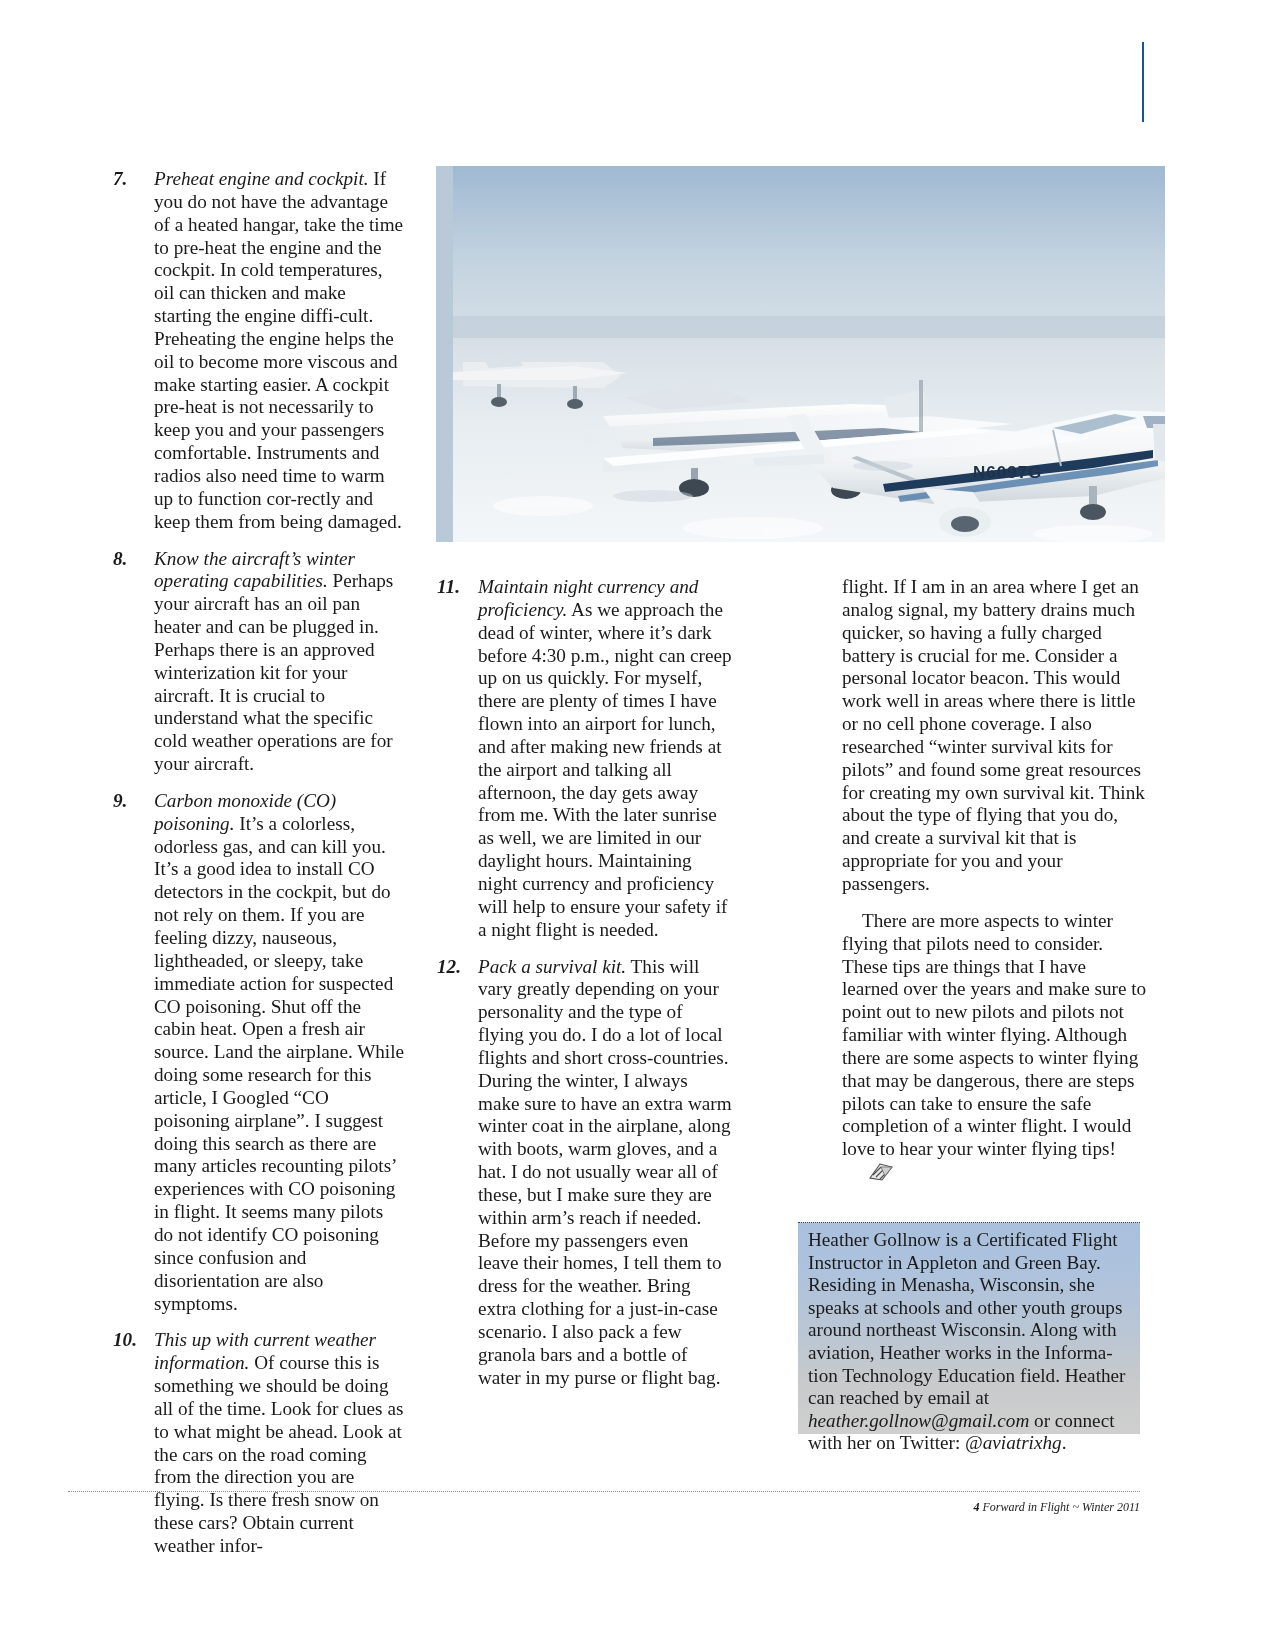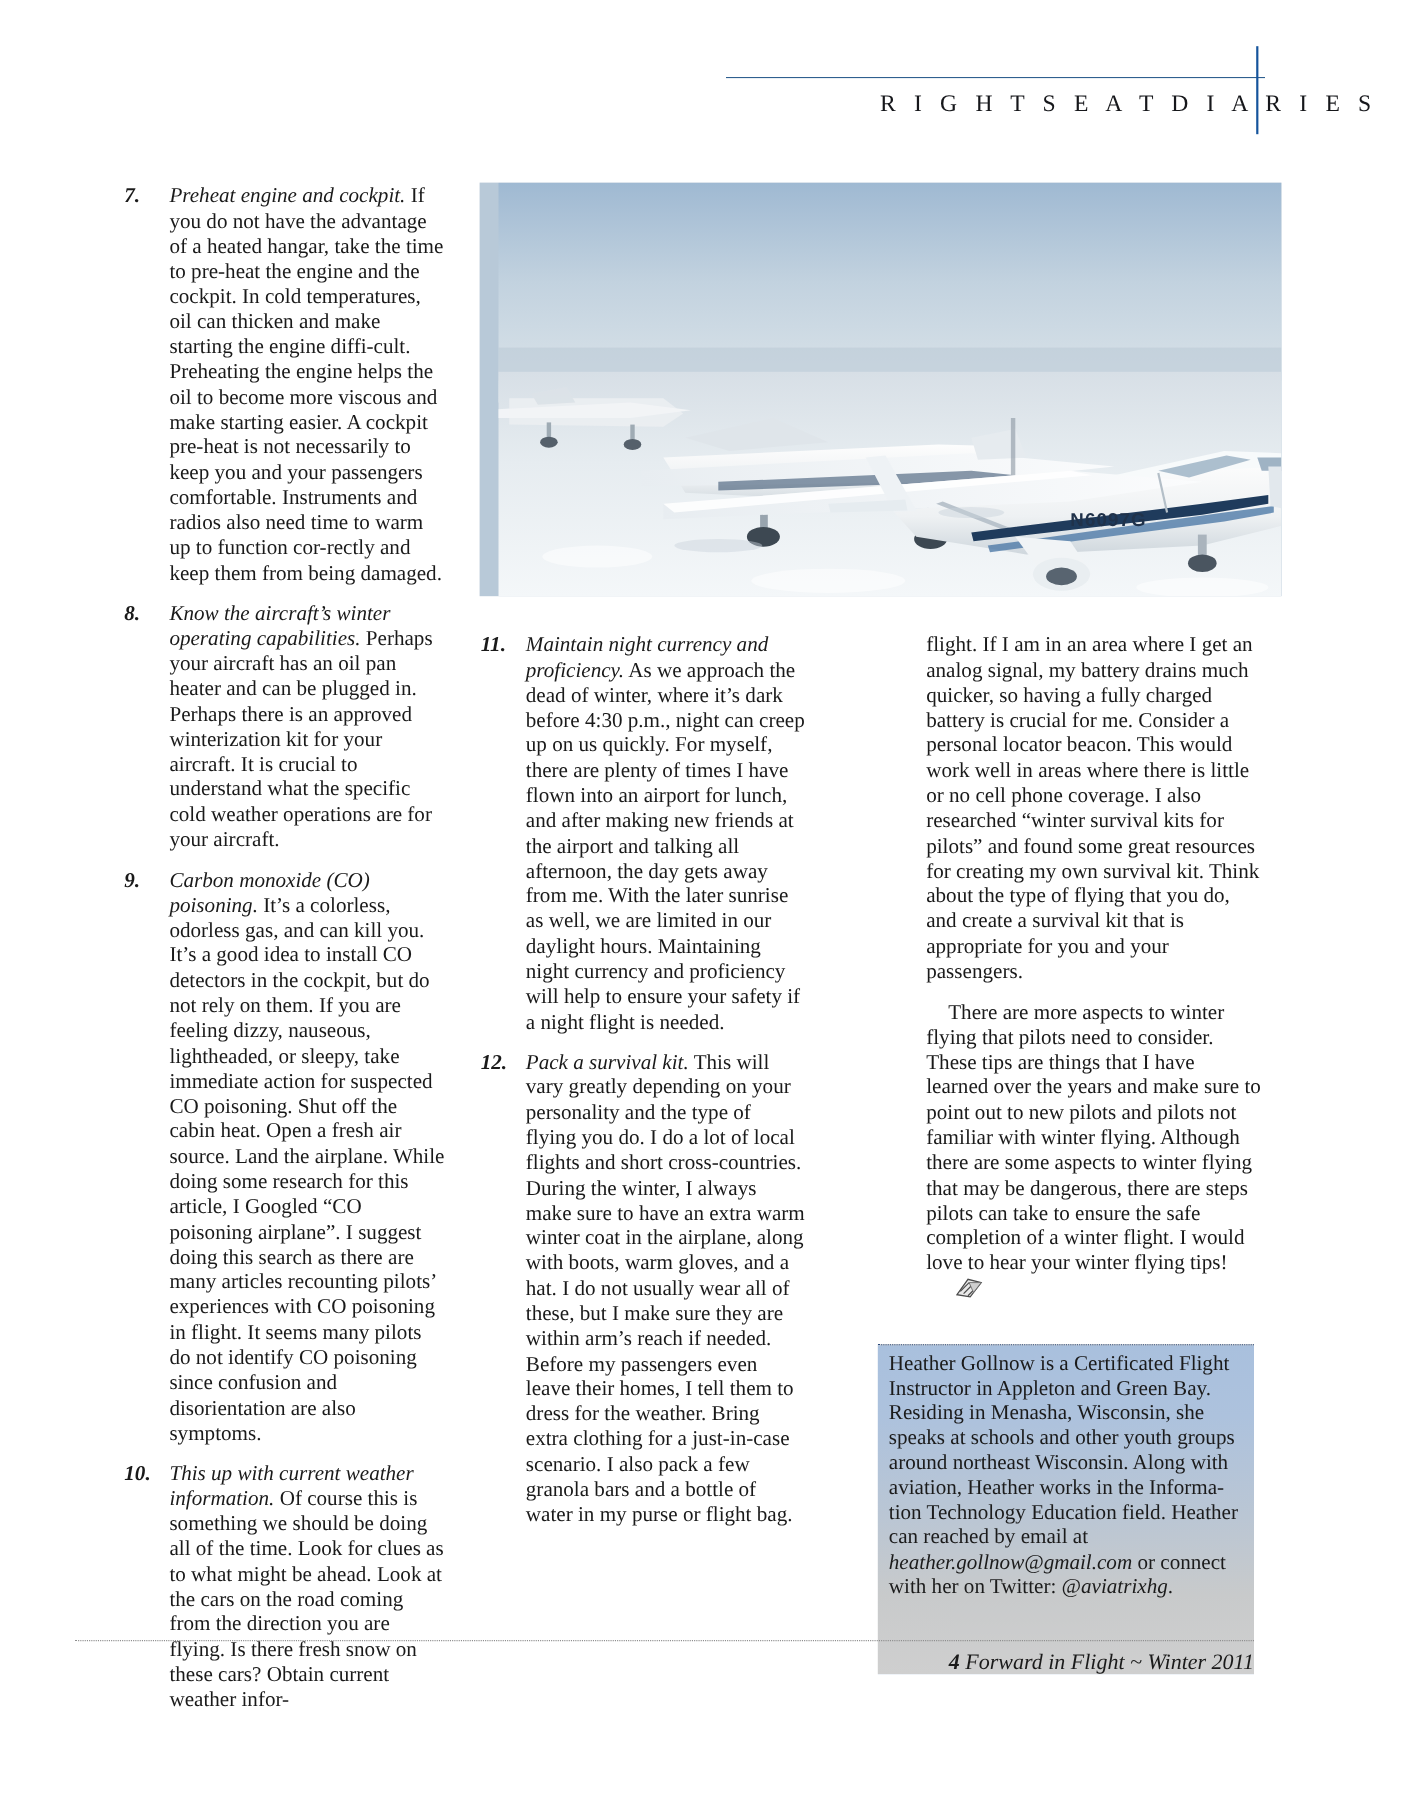--- a/index.html
+++ b/index.html
@@ -112,21 +112,21 @@
   .plain-indent { padding-left: 41px; }
 
   .indent { text-indent: 20px; }
 
   
   .biobox {
     position: absolute;
     left: 798px;
     top: 1222px;
     width: 342px;
-    height: 300px;
+    height: 212px;
     background: linear-gradient(to bottom, #a9c0dd 0%, #adc2dd 22%, #bac6d4 52%, #c8cacb 76%, #cfcfcf 100%);
     border-top: 1px dotted #2b4a7a;
     box-sizing: border-box;
   }
   .biobox .biotext {
     position: absolute;
     left: 10px;
     top: 6px;
     width: 325px;
     font-size: 19.2px;
@@ -143,21 +143,21 @@
     width: 1072px;
     height: 0;
     border-top: 1px dotted #8e8e8e;
   }
   .footer-text {
     position: absolute;
     left: 740px;
     top: 1500px;
     width: 400px;
     text-align: right;
-    font-size: 20px;
+    font-size: 12px;
     font-style: italic;
     color: #1a1a1a;
   }
   .footer-text .pagenum {
     font-weight: bold;
     font-style: italic;
   }
 
   
   .endmark {
@@ -166,24 +166,20 @@
     height: 20px;
     vertical-align: -4px;
     margin-left: 6px;
   }
 </style>
 </head>
 <body>
 
 <div class="page">
 
-  <div class="masthead">
-    <div class="masthead-rule"></div>
-    <div class="masthead-title">R I G H T   S E A T   D I A R I E S</div>
-  </div>
   <div class="masthead-vrule"></div>
 
   <div class="photo">
     <svg viewBox="0 0 712 376" preserveAspectRatio="none">
       <defs>
         <linearGradient id="skyG" x1="0" y1="0" x2="0" y2="1">
           <stop offset="0%" stop-color="#9fb9d2"></stop>
           <stop offset="45%" stop-color="#c2d2df"></stop>
           <stop offset="100%" stop-color="#dde5ea"></stop>
         </linearGradient>

